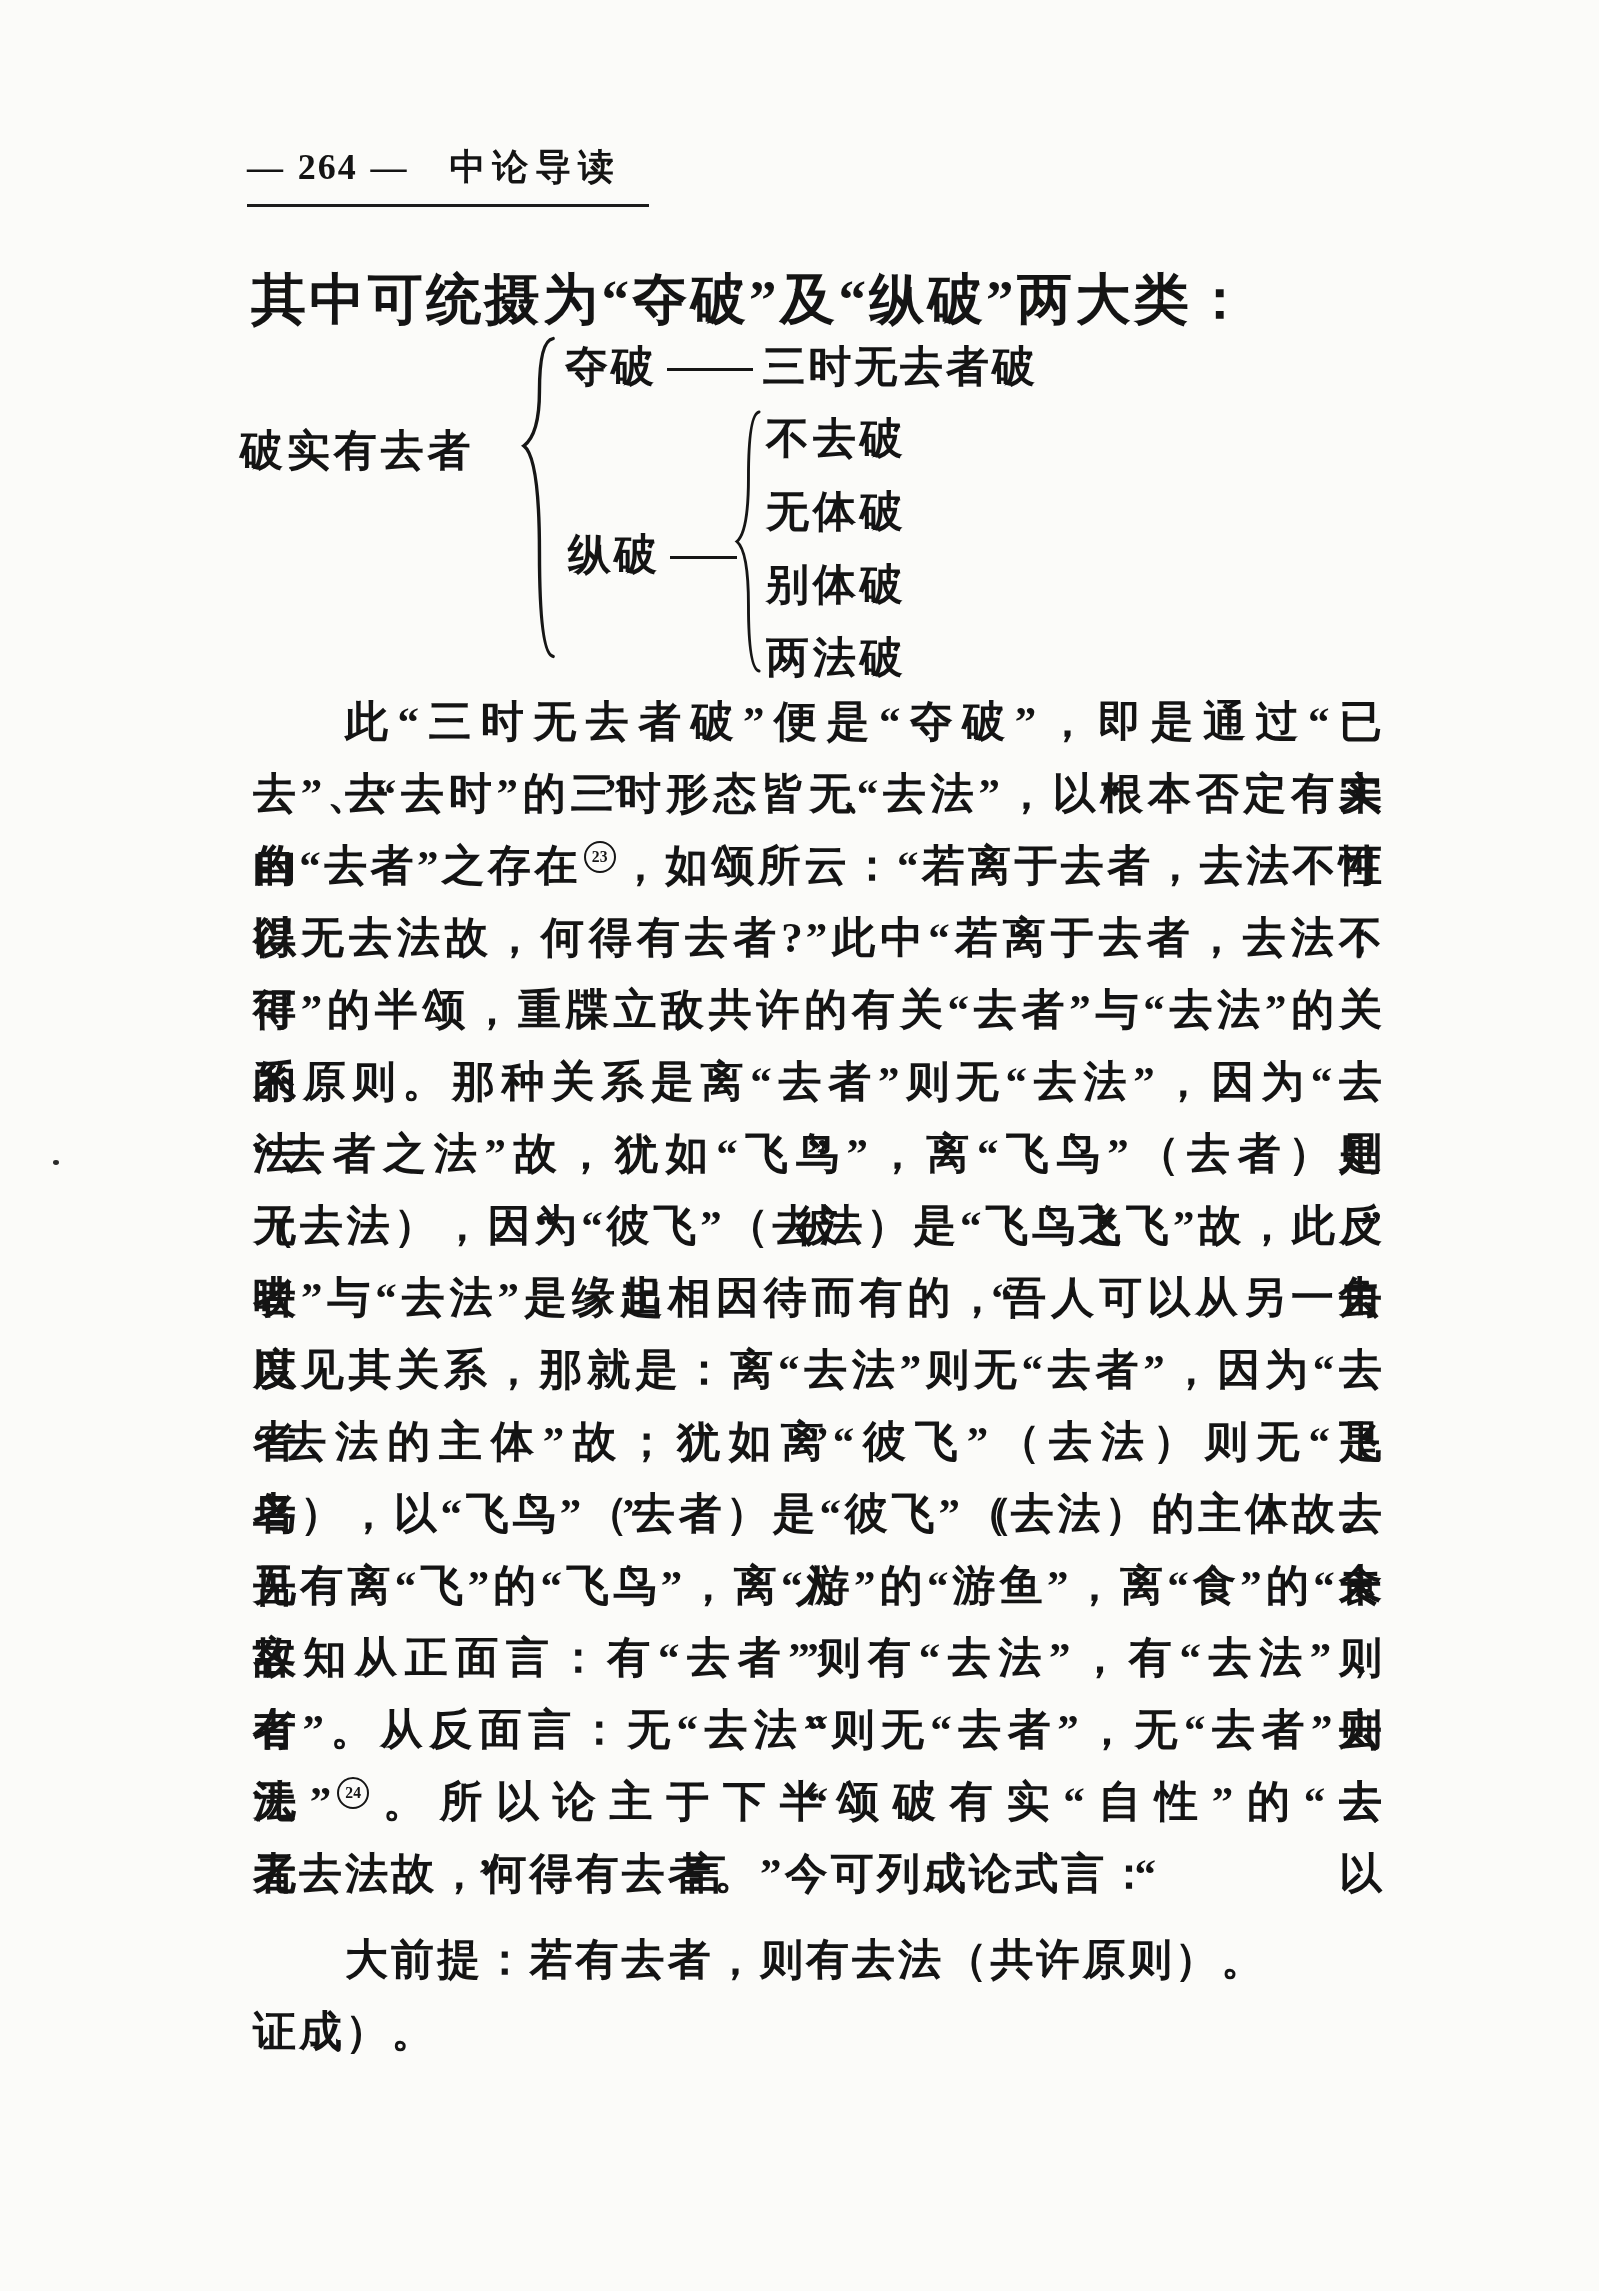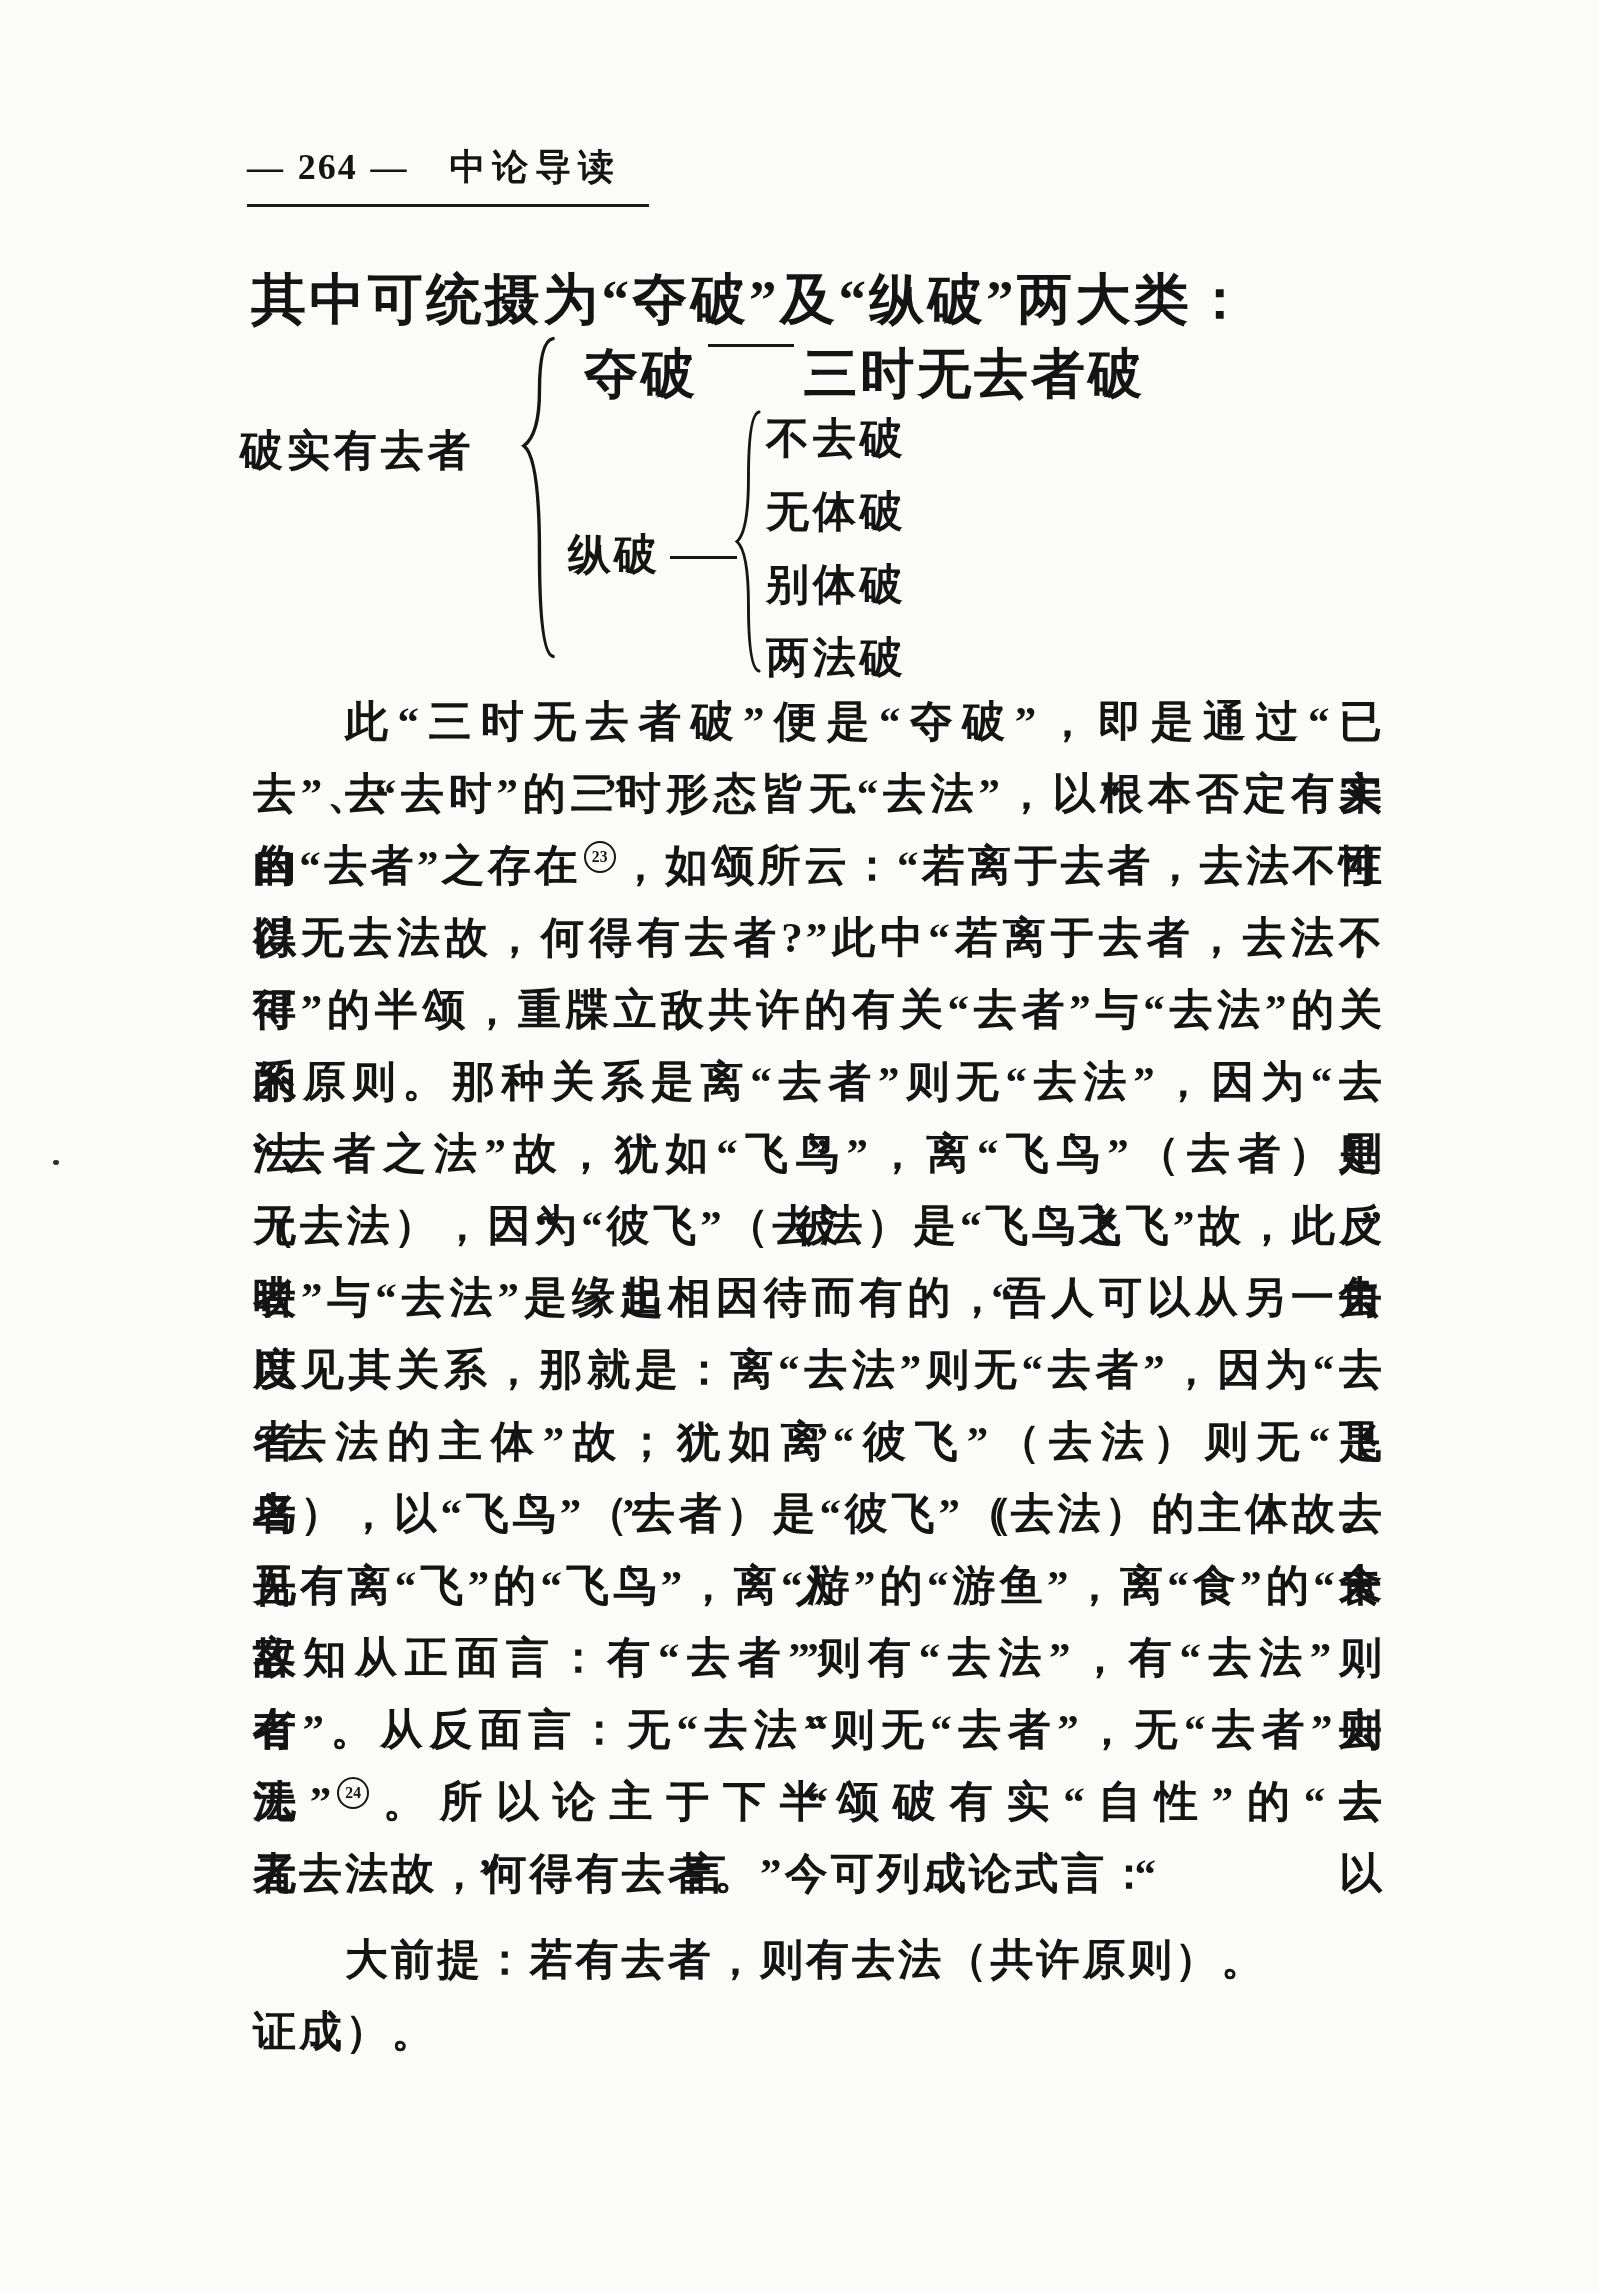--- a/index.html
+++ b/index.html
@@ -24,21 +24,21 @@
   
   .intro{
     position:absolute;left:251px;top:263px;
     font-size:55px;font-weight:600;letter-spacing:3.4px;white-space:nowrap;text-align:center;
   }
 
   
   .diagram{position:absolute;left:0;top:328px;width:1600px;height:361px;}
   .dg-root{position:absolute;left:240px;top:94px;font-size:43px;font-weight:600;letter-spacing:3.9px;white-space:nowrap;}
   .dg-brace{position:absolute;}
-  .dg-branch1{position:absolute;left:584px;top:9.8px;display:flex;font-size:54px;font-weight:600;letter-spacing:2.9px;white-space:nowrap;}
+  .dg-branch1{position:absolute;left:565px;top:9.8px;display:flex;align-items:center;font-size:43px;font-weight:600;letter-spacing:2.9px;white-space:nowrap;}
   .dg-branch2{position:absolute;left:568px;top:198px;display:flex;align-items:center;font-size:43px;font-weight:600;letter-spacing:2.9px;white-space:nowrap;}
   .connector{display:inline-block;height:0;border-top:3.9px solid #161616;margin:5.9px 9.8px 0 9.8px;}
   .conn-a{width:86px;}
   .conn-b{width:67px;}
   .dg-items{position:absolute;left:766px;top:74px;}
   .sub-item{height:73px;line-height:73px;font-size:43px;font-weight:600;letter-spacing:3.9px;white-space:nowrap;}
 
   
   .bodytext{position:absolute;left:253px;top:686px;width:1132px;}
   .line{

